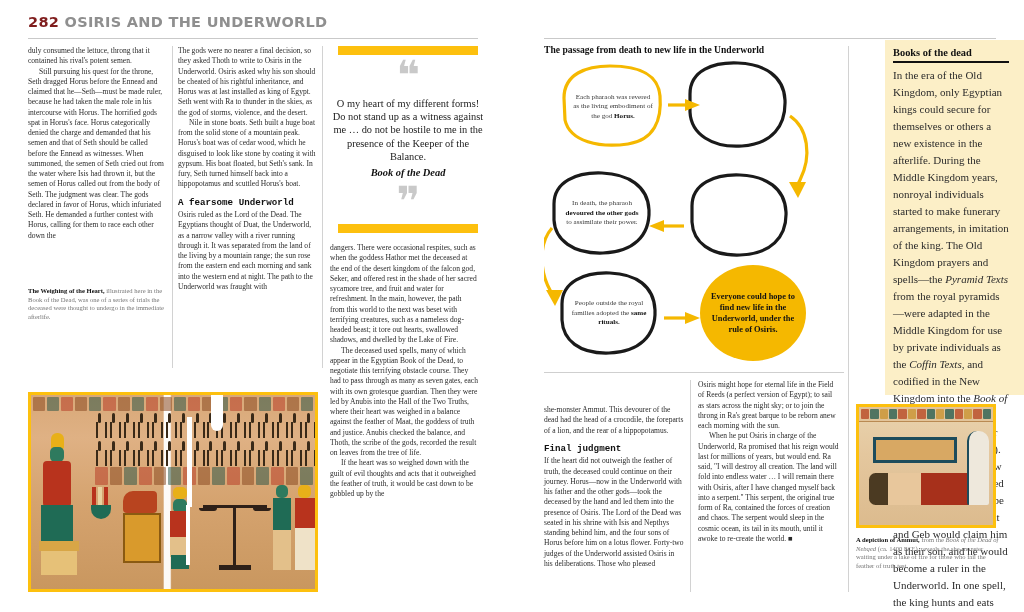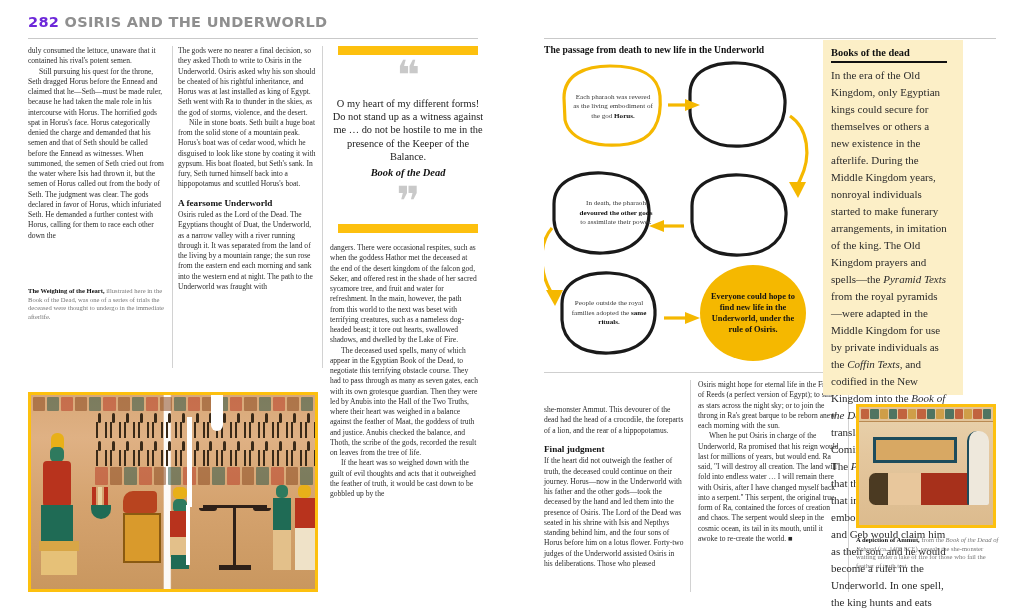--- a/index.html
+++ b/index.html
@@ -9,33 +9,33 @@
     font-family: "Liberation Serif", "DejaVu Serif", serif;
     overflow: hidden;
   }
   .spread { position: relative; width: 1024px; height: 612px; background: #fff; }
 
   
   .hdr { position: absolute; top: 14px; font-family: "DejaVu Sans", sans-serif;
          font-weight: 700; font-size: 14.5px; letter-spacing: .3px; }
   .hdr-left { left: 28px; }
   .hdr-right { right: 28px; text-align: right; }
-  .folio { color: #6d28d9; }
+  .folio { color: #7f1d1d; }
   .runhead { color: #8f8f8f; }
   .hdr-rule { position: absolute; height: 1px; background: #c9c9c9; top: 38px; }
   .rule-left { left: 28px; width: 450px; }
   .rule-right { left: 544px; width: 452px; }
 
   
   .col { position: absolute; font-size: 7.55px; line-height: 10.25px;
          color: #2a2a2a; text-align: left; }
   .col p { text-indent: 0; margin: 0; }
   .col p + p { text-indent: 11px; }
   .col h3 { font-size: 9.2px; line-height: 12px; font-weight: 700;
-            color: #111; margin: 7px 0 1.5px 0; font-family: Liberation Serif, serif; }
+            color: #111; margin: 7px 0 1.5px 0; font-family: Liberation Mono, monospace; }
   .vrule { position: absolute; width: 1px; background: #d2d2d2; }
 
   
   .caption { position: absolute; font-size: 6.6px; line-height: 8.6px; color: #777; }
   .caption b { color: #111; font-weight: 700; }
 
   
   .pq-bar { position: absolute; background: #FDC00E; height: 9px; }
   .pq { position: absolute; text-align: center; }
   .pq-mark { font-family: "DejaVu Sans", sans-serif; font-weight: 700;
@@ -70,21 +70,21 @@
   .diagram { position: absolute; left: 544px; top: 58px; width: 300px; height: 308px; }
   .bubble { position: absolute; display: flex; align-items: center; justify-content: center;
             text-align: center; font-size: 7.1px; line-height: 9.4px; color: #3a3a3a;
             padding: 6px 8px; }
   .bubble b { color: #111; font-weight: 700; }
   .bubble.solid { background: #F5B800; color:#111; font-weight:700; font-size:8.4px;
                   line-height:11px; border-radius:50%; }
   .diag-rule { position:absolute; left:544px; top:372px; width:300px; height:1px; background:#cfcfcf; }
 
   
-  .sidebox { position: absolute; left: 823px; top: 40px; width: 140px; height: 355px;
+  .sidebox { position: absolute; left: 885px; top: 40px; width: 140px; height: 355px;
              background: #FCEFC7; padding: 7px 16px 8px 8px; }
   .sidebox h2 { font-size: 10.4px; font-weight: 700; color: #111; margin-bottom: 3px;
                 font-family: "Liberation Serif", serif; }
   .sidebox .uline { height: 2px; background: #111; margin-bottom: 4px; }
   .sidebox p { font-size: 11px; line-height: 17px; color: #2b2b2b; }
   .sidebox i { font-style: italic; }
 
   
   .photo { position: absolute; left: 856px; top: 404px; width: 140px; height: 124px;
            border: 3px solid #FDC00E; overflow: hidden; background: #e6c9a0; }
@@ -114,21 +114,21 @@
 <div class="spread">
 
   <div class="hdr hdr-left">
     <span class="folio">282</span>
     <span class="runhead">OSIRIS AND THE UNDERWORLD</span>
   </div>
   <div class="hdr-rule rule-left"></div>
   <div class="hdr-rule rule-right"></div>
 
   <div class="col" style="left:28px; top:46px; width:140px;">
-    <p>duly consumed the lettuce, unaware that it contained his rival's potent semen.</p>
+    <p>duly consumed the lettuce, throng that it contained his rival's potent semen.</p>
     <p>Still pursuing his quest for the throne, Seth dragged Horus before the Ennead and claimed that he—Seth—must be made ruler, because he had taken the male role in his intercourse with Horus. The horrified gods spat in Horus's face. Horus categorically denied the charge and demanded that his semen and that of Seth should be called before the Ennead as witnesses. When summoned, the semen of Seth cried out from the water where Isis had thrown it, but the semen of Horus called out from the body of Seth. The judgment was clear. The gods declared in favor of Horus, which infuriated Seth. He demanded a further contest with Horus, calling for them to race each other down the</p>
   </div>
   <div class="caption" style="left:28px; top:287px; width:140px;">
     <b>The Weighing of the Heart,</b><span> illustrated here in the Book of the Dead, was one of a series of trials the deceased were thought to undergo in the immediate afterlife.</span>
   </div>
 
   <div class="vrule" style="left:172px; top:46px; height:322px;"></div>
 
   <div class="col" style="left:178px; top:46px; width:140px;">
     <p>The gods were no nearer a final decision, so they asked Thoth to write to Osiris in the Underworld. Osiris asked why his son should be cheated of his rightful inheritance, and Horus was at last installed as king of Egypt. Seth went with Ra to thunder in the skies, as the god of storms, violence, and the desert.</p>
@@ -317,21 +317,21 @@
         <polygon points="245,124 254,140 262,124"></polygon>
         <polygon points="120,162 105,168 120,174"></polygon>
         <polygon points="2,232 11,248 19,232"></polygon>
         <polygon points="141,254 156,260 141,266"></polygon>
       </g>
     </svg>
 
     <div class="bubble" style="left:20px; top:8px; width:98px; height:82px;">
       <div><span>Each pharaoh was revered as the living embodiment of the god </span><b>Horus.</b></div>
     </div>
-    <div class="bubble" style="left:24px; top:115px; width:96px; height:81px;align-items:center;">
+    <div class="bubble" style="left:10px; top:115px; width:96px; height:81px;align-items:center;">
       <div><span>In death, the pharaoh </span><b>devoured the other gods</b><span> to assimilate their power.</span></div>
     </div>
     <div class="bubble" style="left:18px; top:215px; width:94px; height:81px;">
       <div><span>People outside the royal families adopted the </span><b>same rituals.</b></div>
     </div>
     <div class="bubble solid" style="left:156px; top:207px; width:106px; height:96px; background:none;">
       <div>Everyone could hope to find new life in the Underworld, under the rule of Osiris.</div>
     </div>
   </div>
 

